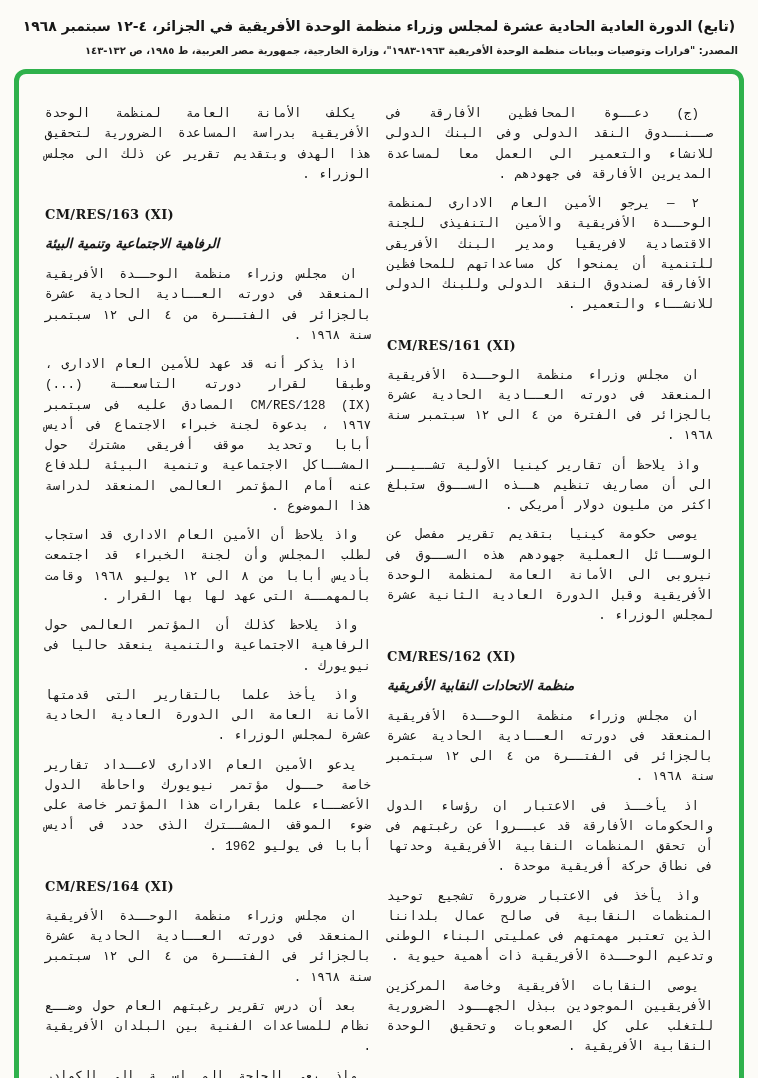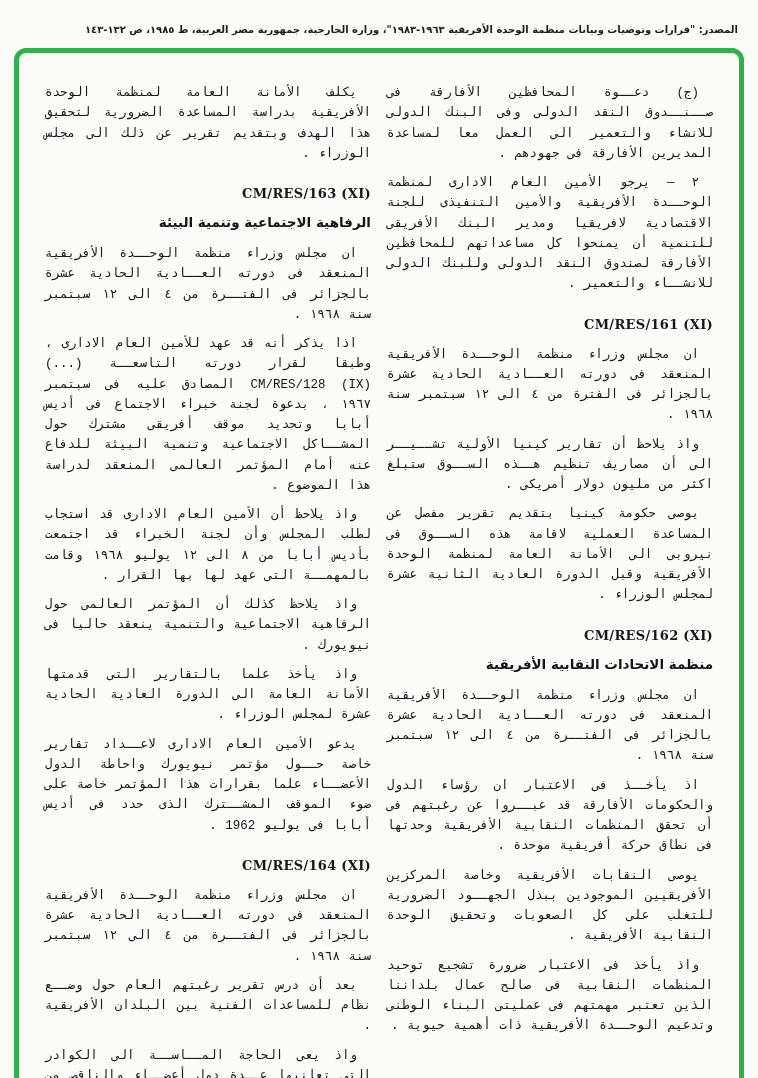--- a/index.html
+++ b/index.html
@@ -43,63 +43,65 @@
     font-size: 12.5px;
     line-height: 1.62;
     text-align: justify;
     text-indent: 14px;
     margin-bottom: 9px;
     word-spacing: 1px;
     font-family: Liberation Mono, monospace;
   }
   .res-code {
     direction: ltr;
-    text-align: right;
+    text-align: left;
     font-family: "DejaVu Serif", serif;
     font-weight: 700;
     font-size: 13px;
     letter-spacing: 0.3px;
     margin: 22px 0 13px 0;
   }
   .sec-title {
     font-size: 13.5px;
     font-weight: 700;
-    text-align: right;
+    text-align: left;
     margin: 0 0 14px 0;
+    font-style: italic;
   }
   .page-number {
     text-align: center;
     font-size: 13px;
     font-weight: 700;
     padding: 2px 0 10px 0;
   }
 </style>
 </head>
 <body dir="rtl">
 
 <header class="doc-header">
+  <div class="header-title">(تابع) الدورة العادية الحادية عشرة لمجلس وزراء منظمة الوحدة الأفريقية في الجزائر، ٤-١٢ سبتمبر ١٩٦٨</div>
   <div class="header-source">المصدر: "قرارات وتوصيات وبيانات منظمة الوحدة الأفريقية ١٩٦٣-١٩٨٣"، وزارة الخارجية، جمهورية مصر العربية، ط ١٩٨٥، ص ١٣٢-١٤٣</div>
 </header>
 
 <div class="green-frame">
   <div class="columns">
 
     <section class="col">
       <p class="para">(ج) دعــوة المحافظين الأفارقة فى صــنــدوق النقد الدولى وفى البنك الدولى للانشاء والتعمير الى العمل معا لمساعدة المديرين الأفارقة فى جهودهم .</p>
       <p class="para">٢ — يرجو الأمين العام الادارى لمنظمة الوحــدة الأفريقية والأمين التنفيذى للجنة الاقتصادية لافريقيا ومدير البنك الأفريقى للتنمية أن يمنحوا كل مساعداتهم للمحافظين الأفارقة لصندوق النقد الدولى وللبنك الدولى للانشــاء والتعمير .</p>
       <div class="res-code">CM/RES/161 (XI)</div>
       <p class="para">ان مجلس وزراء منظمة الوحــدة الأفريقية المنعقد فى دورته العــادية الحادية عشرة بالجزائر فى الفترة من ٤ الى ١٢ سبتمبر سنة ١٩٦٨ .</p>
       <p class="para">واذ يلاحظ أن تقارير كينيا الأولية تشــيــر الى أن مصاريف تنظيم هــذه الســوق ستبلغ اكثر من مليون دولار أمريكى .</p>
-      <p class="para">يوصى حكومة كينيا بتقديم تقرير مفصل عن المساعدة العملية لاقامة هذه الســوق فى نيروبى الى الأمانة العامة لمنظمة الوحدة الأفريقية وقبل الدورة العادية الثانية عشرة لمجلس الوزراء .</p>
+      <p class="para">يوصى حكومة كينيا بتقديم تقرير مفصل عن الوســائل العملية جهودهم هذه الســوق فى نيروبى الى الأمانة العامة لمنظمة الوحدة الأفريقية وقبل الدورة العادية الثانية عشرة لمجلس الوزراء .</p>
       <div class="res-code">CM/RES/162 (XI)</div>
       <h3 class="sec-title">منظمة الاتحادات النقابية الأفريقية</h3>
       <p class="para">ان مجلس وزراء منظمة الوحــدة الأفريقية المنعقد فى دورته العــادية الحادية عشرة بالجزائر فى الفتــرة من ٤ الى ١٢ سبتمبر سنة ١٩٦٨ .</p>
       <p class="para">اذ يأخــذ فى الاعتبار ان رؤساء الدول والحكومات الأفارقة قد عبــروا عن رغبتهم فى أن تحقق المنظمات النقابية الأفريقية وحدتها فى نطاق حركة أفريقية موحدة .</p>
+      <p class="para">واذ يأخذ فى الاعتبار ضرورة تشجيع توحيد المنظمات النقابية فى صالح عمال بلداننا الذين تعتبر مهمتهم فى عمليتى البناء الوطنى وتدعيم الوحــدة الأفريقية ذات أهمية حيوية .</p>
       <p class="para">يوصى النقابات الأفريقية وخاصة المركزين الأفريقيين الموجودين ببذل الجهــود الضرورية للتغلب على كل الصعوبات وتحقيق الوحدة النقابية الأفريقية .</p>
-      <p class="para">واذ يأخذ فى الاعتبار ضرورة تشجيع توحيد المنظمات النقابية فى صالح عمال بلداننا الذين تعتبر مهمتهم فى عمليتى البناء الوطنى وتدعيم الوحــدة الأفريقية ذات أهمية حيوية .</p>
     </section>
 
     <section class="col">
       <p class="para">يكلف الأمانة العامة لمنظمة الوحدة الأفريقية بدراسة المساعدة الضرورية لتحقيق هذا الهدف وبتقديم تقرير عن ذلك الى مجلس الوزراء .</p>
       <div class="res-code">CM/RES/163 (XI)</div>
       <h3 class="sec-title">الرفاهية الاجتماعية وتنمية البيئة</h3>
       <p class="para">ان مجلس وزراء منظمة الوحــدة الأفريقية المنعقد فى دورته العــادية الحادية عشرة بالجزائر فى الفتــرة من ٤ الى ١٢ سبتمبر سنة ١٩٦٨ .</p>
       <p class="para">اذا يذكر أنه قد عهد للأمين العام الادارى ، وطبقا لقرار دورته التاسعــة (...) CM/RES/128 (IX) المصادق عليه فى سبتمبر ١٩٦٧ ، بدعوة لجنة خبراء الاجتماع فى أديس أبابا وتحديد موقف أفريقى مشترك حول المشــاكل الاجتماعية وتنمية البيئة للدفاع عنه أمام المؤتمر العالمى المنعقد لدراسة هذا الموضوع .</p>
       <p class="para">واذ يلاحظ أن الأمين العام الادارى قد استجاب لطلب المجلس وأن لجنة الخبراء قد اجتمعت بأديس أبابا من ٨ الى ١٢ يوليو ١٩٦٨ وقامت بالمهمــة التى عهد لها بها القرار .</p>
       <p class="para">واذ يلاحظ كذلك أن المؤتمر العالمى حول الرفاهية الاجتماعية والتنمية ينعقد حاليا فى نيويورك .</p>

